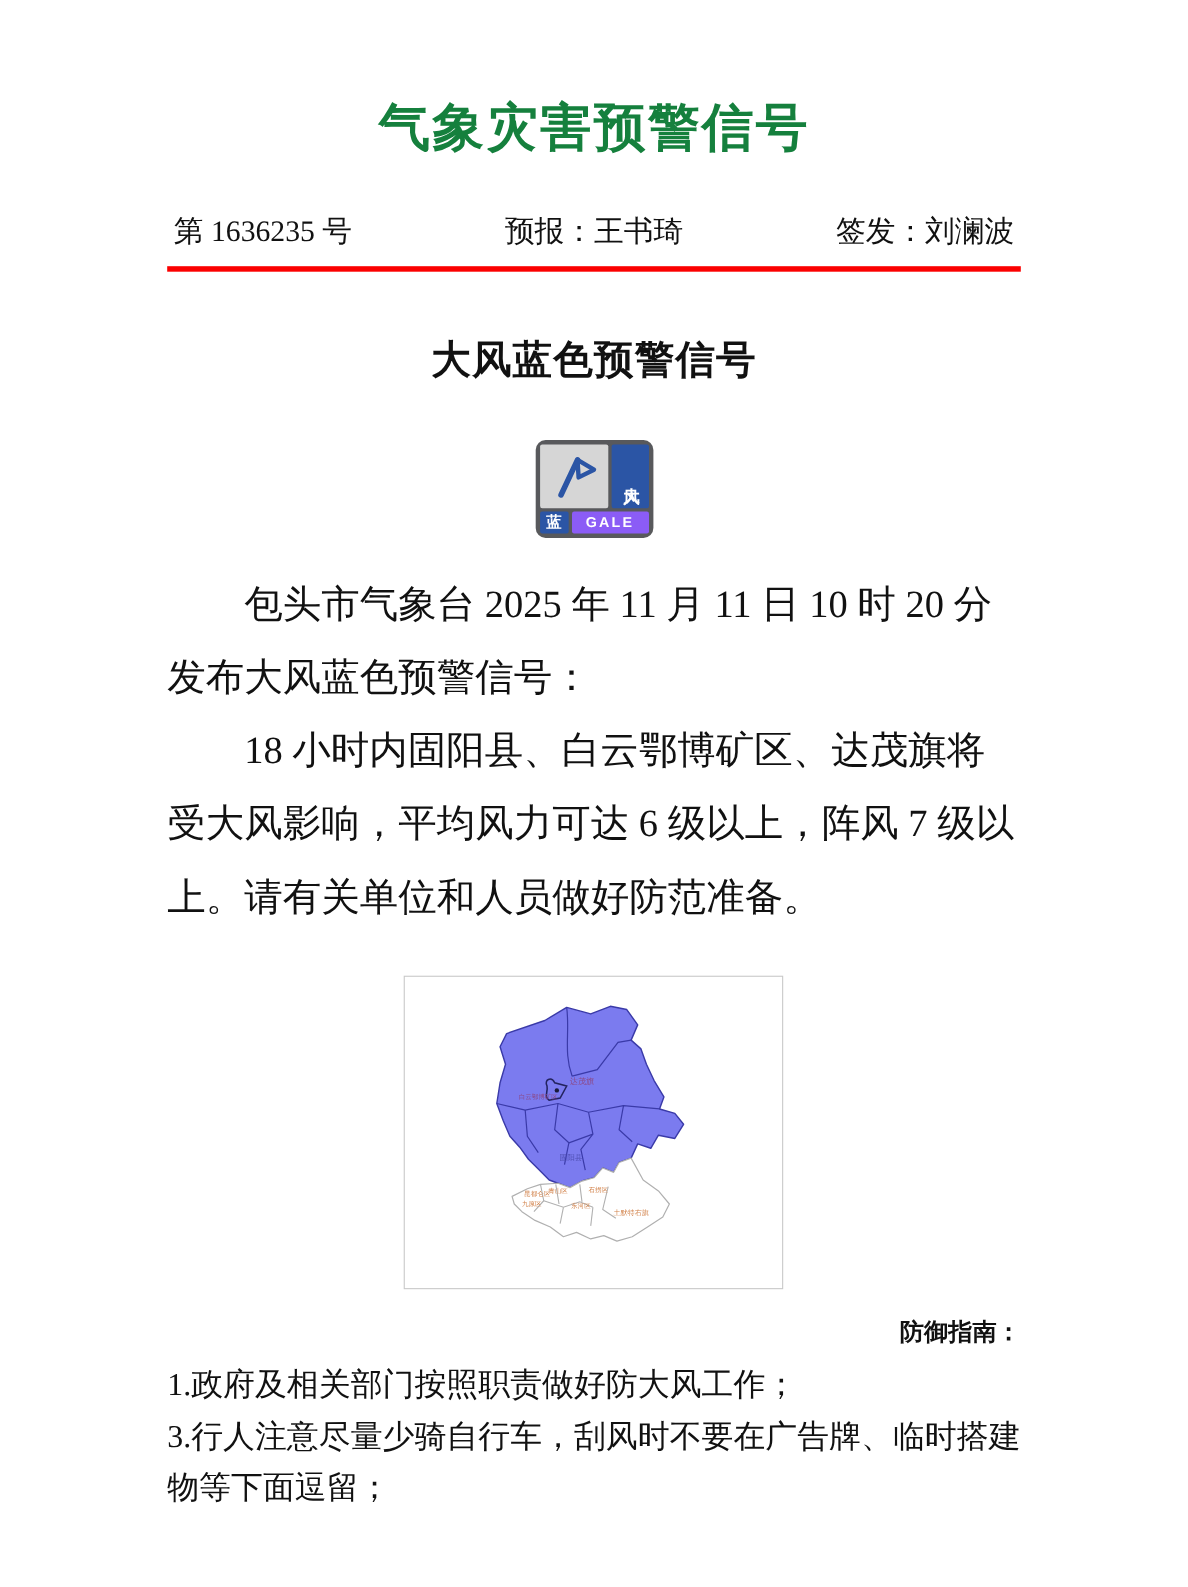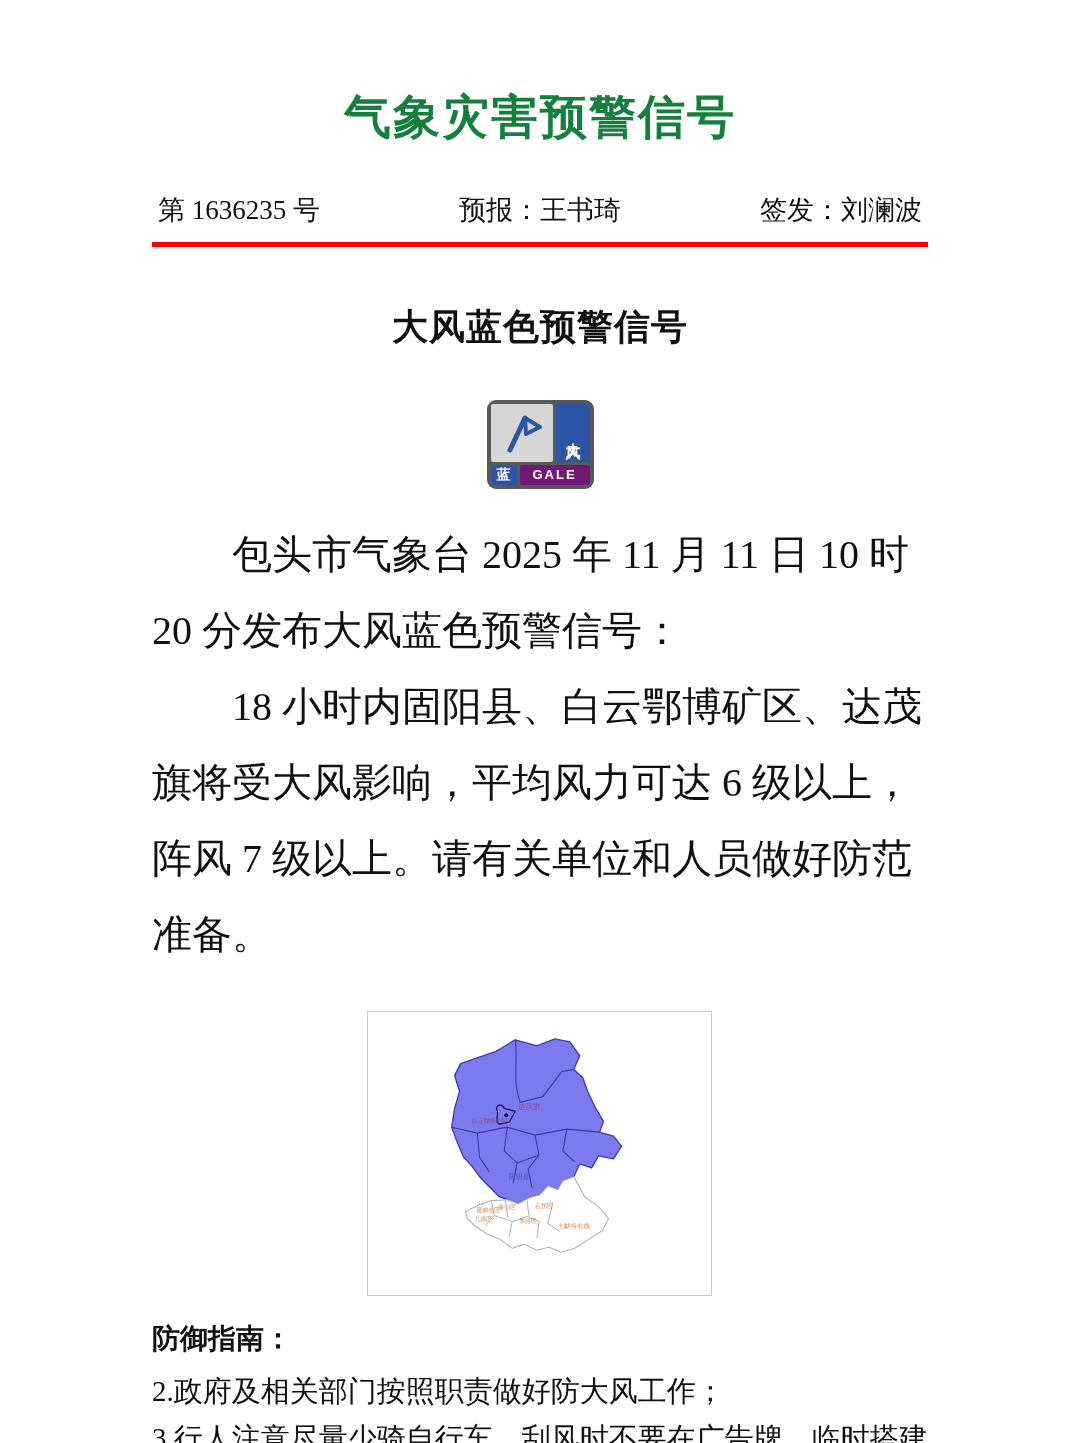--- a/index.html
+++ b/index.html
@@ -68,33 +68,33 @@
     font-weight: bold; font-size: 15px;
     writing-mode: vertical-rl; text-orientation: upright;
     letter-spacing: 2px; border-radius: 2px;
   }
   .cell-level {
     width: 26px; background: #2b55a5; color: #fff;
     font-family: "Liberation Sans", "DejaVu Sans", sans-serif;
     font-weight: bold; font-size: 14px; border-radius: 2px;
   }
   .cell-en {
-    flex: 1; background: #701a75; color: #fff;
+    flex: 1; background: #8b5cf6; color: #fff;
     font-family: "Liberation Sans", "DejaVu Sans", sans-serif;
     font-weight: bold; font-size: 13px; letter-spacing: 2px; border-radius: 2px;
   }
   
-  .body-text { margin-top: 28px; font-size: 40px; line-height: 1.9; }
+  .body-text { margin-top: 28px; font-size: 35px; line-height: 1.9; }
   .body-text p { text-indent: 2em; }
   
   .map-wrap { margin: 38px auto 0; width: 347px; }
   .map-frame { border: 1px solid #c9c9c9; background: #ffffff; display: block; }
   
   .guide { margin-top: 24px; }
-  .guide-heading { font-size: 28px; font-weight: bold; }
+  .guide-heading { font-size: 22px; font-weight: bold; text-align: right; }
   .guide-list { margin-top: 10px; font-size: 29px; line-height: 1.62; }
 </style>
 </head>
 <body>
 
 <div class="doc">
 
   <div class="main-title">气象灾害预警信号</div>
 
   <div class="meta-row">
@@ -176,19 +176,19 @@
       <text x="177" y="197" font-size="6" fill="#d2824a" text-anchor="middle">石拐区</text>
       <text x="116" y="210" font-size="6" fill="#d2824a" text-anchor="middle">九原区</text>
       <text x="161" y="212" font-size="6" fill="#d2824a" text-anchor="middle">东河区</text>
       <text x="207" y="218" font-size="6.5" fill="#d2824a" text-anchor="middle">土默特右旗</text>
     </svg>
   </div>
 
   <div class="guide">
     <div class="guide-heading">防御指南：</div>
     <div class="guide-list">
-      <div>2.政府及相关部门按照职责做好防大风工作；</div>
+      <div>1.政府及相关部门按照职责做好防大风工作；</div>
       <div>3.行人注意尽量少骑自行车，刮风时不要在广告牌、临时搭建物等下面逗留；</div>
 
     </div>
   </div>
 
 </div>
 
 </body></html>

